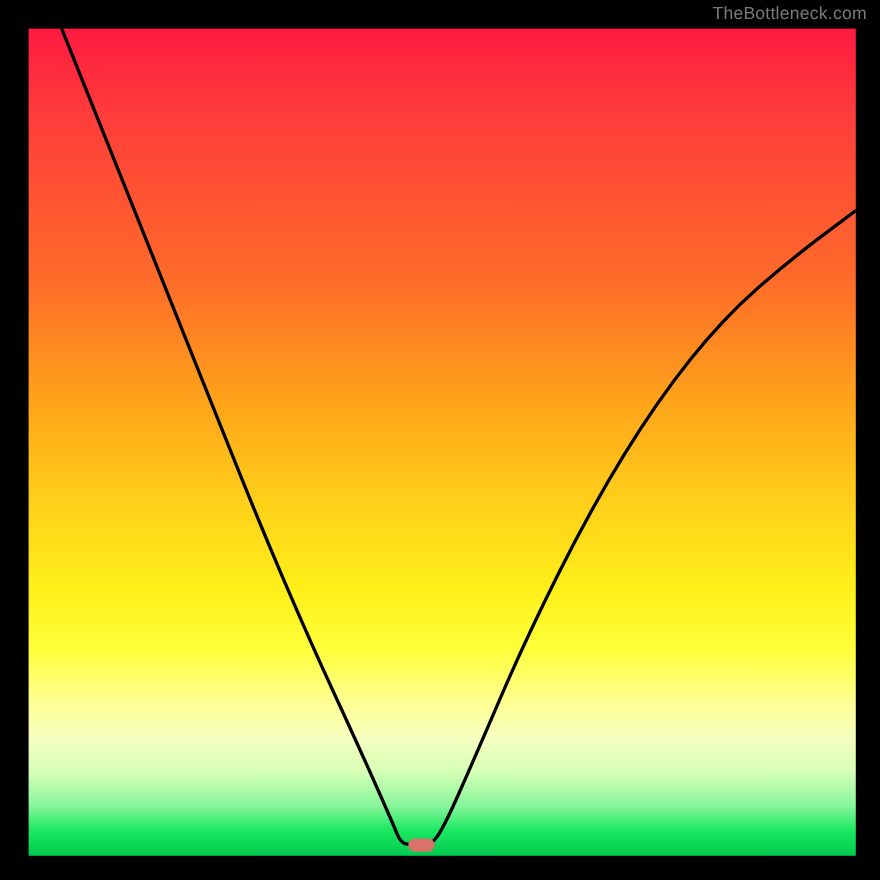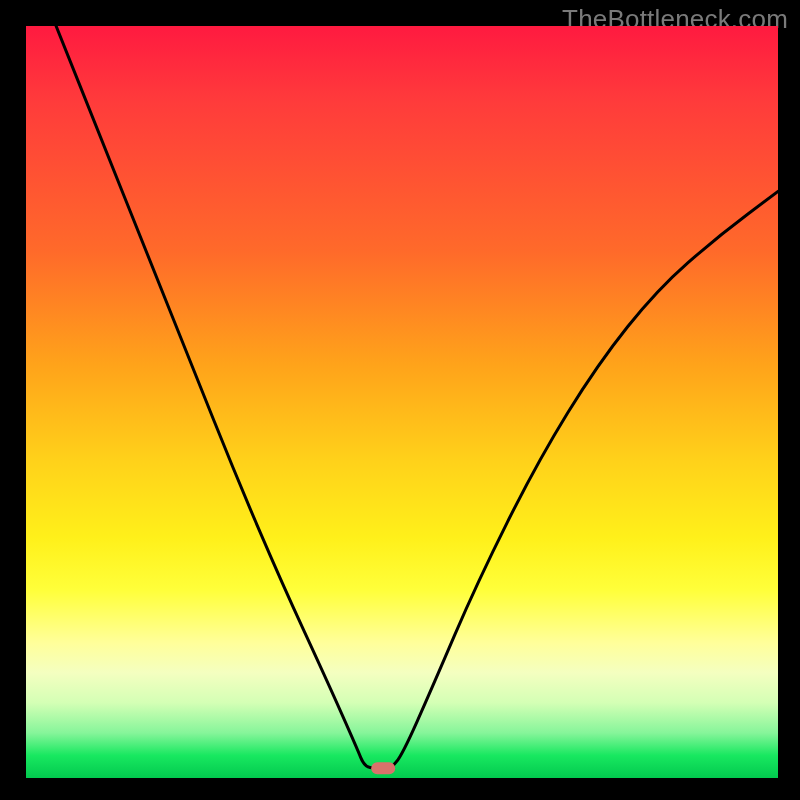--- a/index.html
+++ b/index.html
@@ -39,21 +39,21 @@
       #86f59a 94%,
       #18e860 97%,
       #02c94e 100%
     );
   }
   .watermark {
     position: absolute;
     top: 4px;
     right: 12px;
     color: #7a7a7a;
-    font-size: 26px;
+    font-size: 16px;
     letter-spacing: 0.2px;
     font-weight: 500;
     user-select: none;
   }
   .curve-svg {
     position: absolute;
     left: 0;
     top: 0;
     width: 752px;
     height: 752px;

